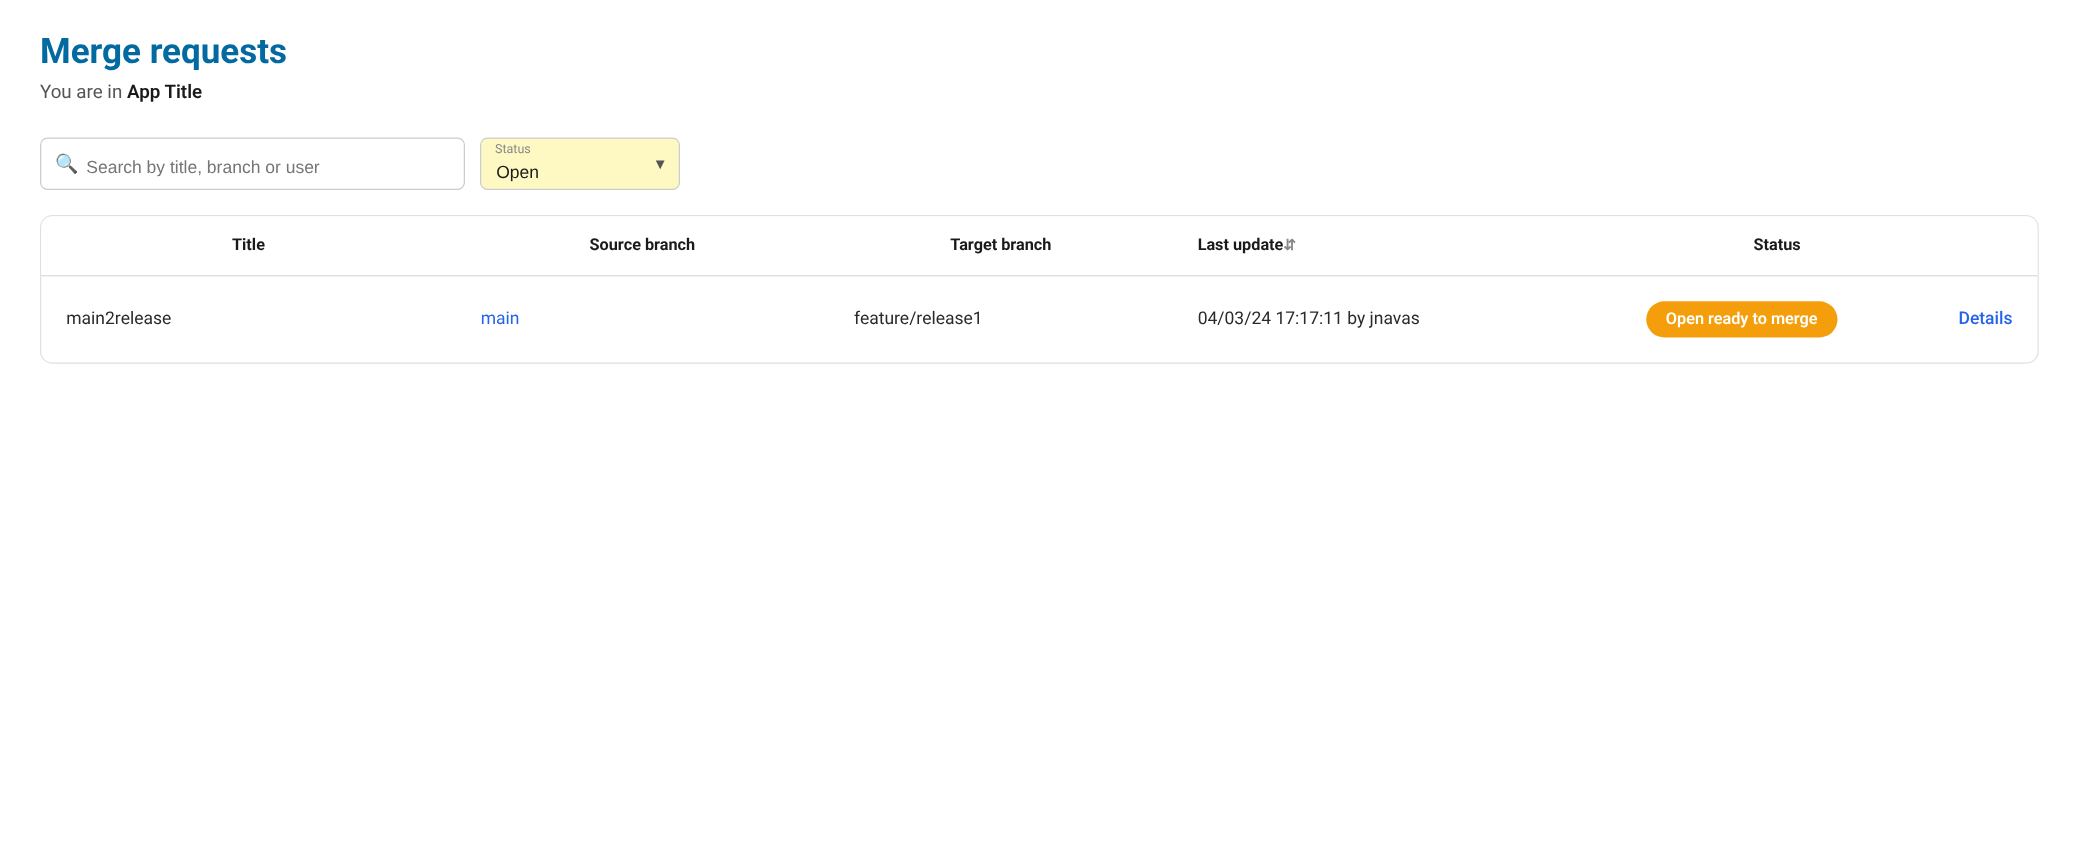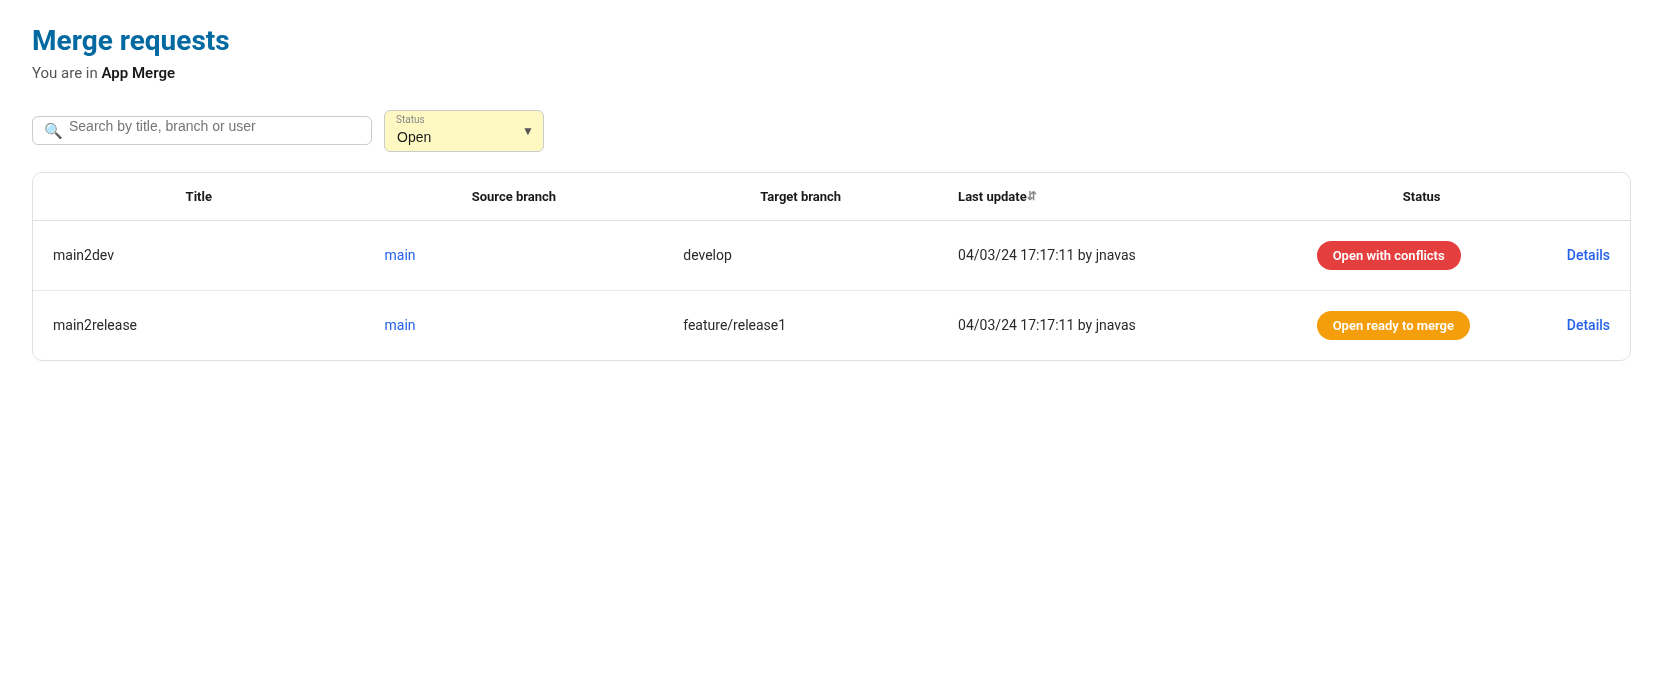--- a/index.html
+++ b/index.html
@@ -39,21 +39,21 @@
       position: absolute;
       left: 12px;
       top: 50%;
       transform: translateY(-50%);
       color: #888;
       font-size: 15px;
       pointer-events: none;
     }
     .search-input {
       width: 100%;
-      padding: 1px 12px 10px 36px;
+      padding: 14px 12px 10px 36px;
       border: 1.5px solid #ccc;
       border-radius: 6px;
       font-size: 14px;
       color: #555;
       outline: none;
     }
     .status-select-wrapper {
       position: relative;
     }
     .status-label {
@@ -169,21 +169,21 @@
     .col-target { width: 18%; }
     .col-update { width: 24%; }
     .col-status { width: 18%; }
     .col-action { width: 8%; text-align: right; }
   </style>
 </head>
 <body>
 
 <h1 class="page-title">Merge requests</h1>
 <p class="page-subtitle">
-  <span>You are in </span><strong>App Merge</strong>
+  <span>You are in </span><strong>App Title</strong>
 </p>
 
 <div class="toolbar">
   <div class="search-wrapper">
     <span class="search-icon-inner">🔍</span>
     <input class="search-input" type="text" placeholder="Search by title, branch or user" style="">
   </div>
 
   <div class="status-select-wrapper">
     <span class="status-label">Status</span>
@@ -210,32 +210,20 @@
             <span>Last update</span>
             <span class="sort-icon">⇵</span>
           </span>
         </th>
         <th class="col-status">Status</th>
         <th class="col-action"></th>
       </tr>
     </thead>
     <tbody id="table-body">
         <tr>
-      <td class="col-title">main2dev</td>
-      <td class="col-source"><a class="branch-link" href="#">main</a></td>
-      <td class="col-target"><span>develop</span></td>
-      <td class="col-update">04/03/24 17:17:11 by jnavas</td>
-      <td class="col-status">
-        <span class="status-badge badge-conflicts">Open with conflicts</span>
-      </td>
-      <td class="col-action">
-        <a class="details-link" href="#">Details</a>
-      </td>
-    </tr>
-        <tr>
       <td class="col-title">main2release</td>
       <td class="col-source"><a class="branch-link" href="#">main</a></td>
       <td class="col-target"><span>feature/release1</span></td>
       <td class="col-update">04/03/24 17:17:11 by jnavas</td>
       <td class="col-status">
         <span class="status-badge badge-ready">Open ready to merge</span>
       </td>
       <td class="col-action">
         <a class="details-link" href="#">Details</a>
       </td>

